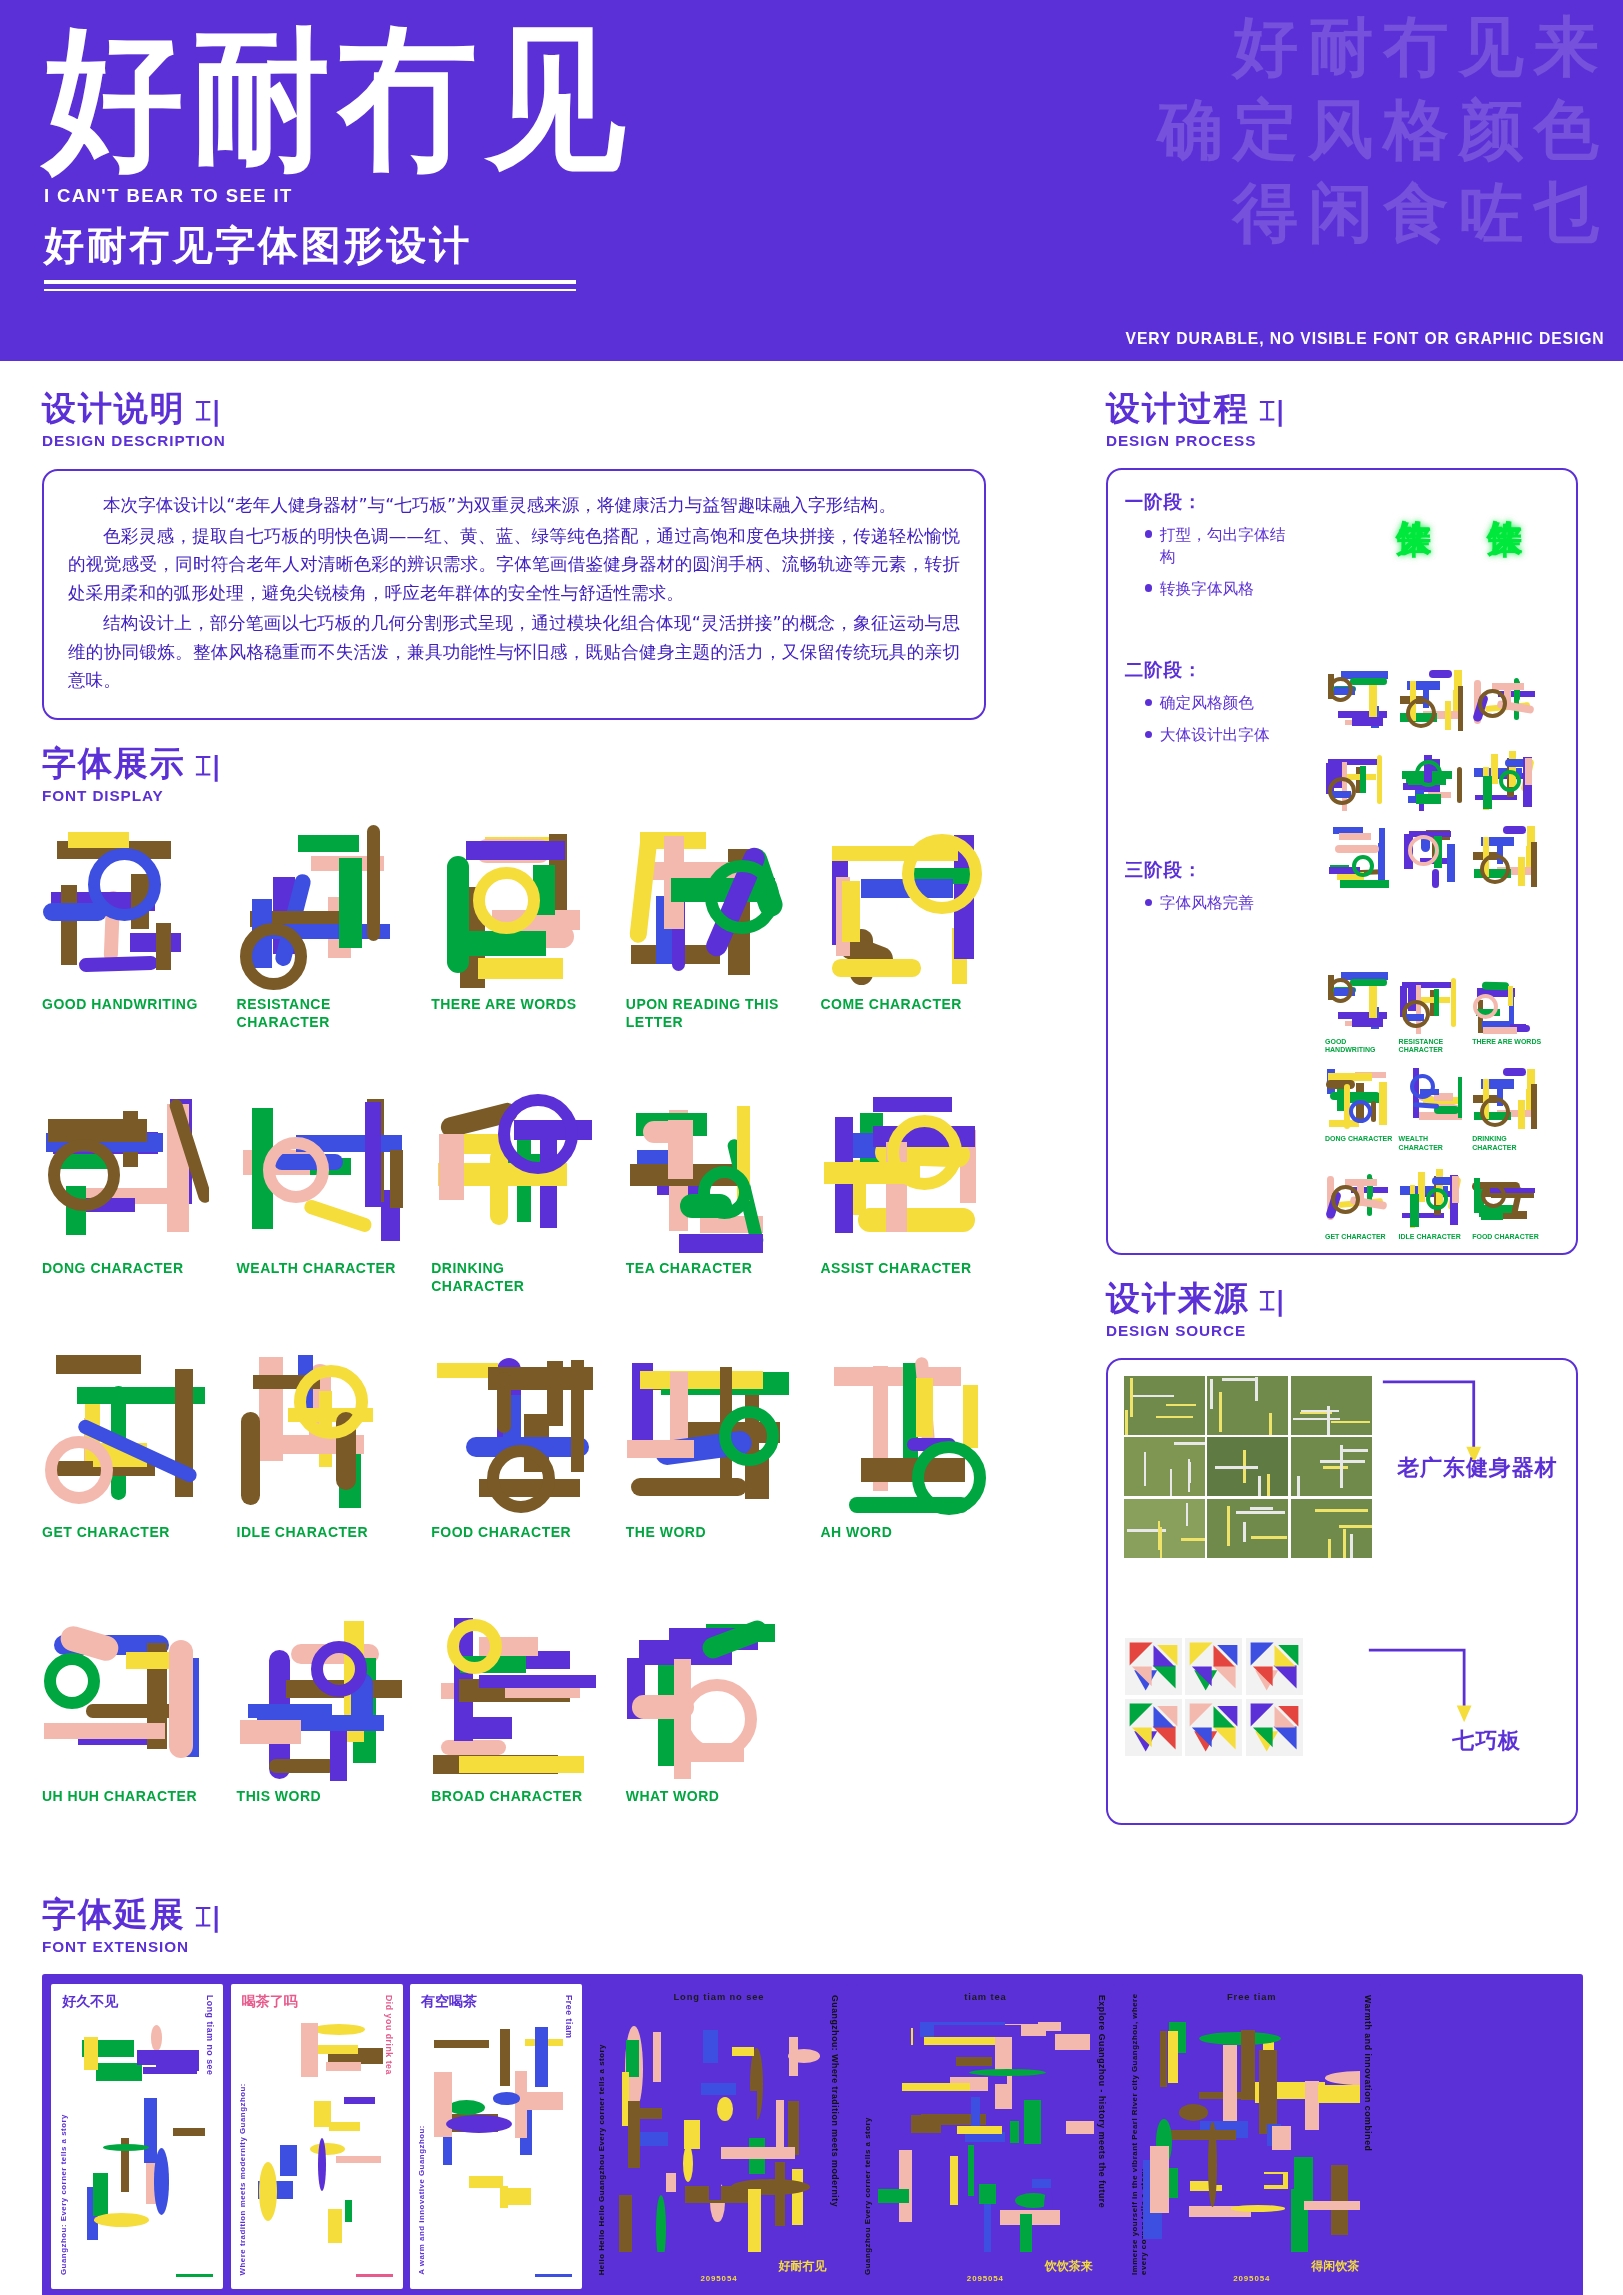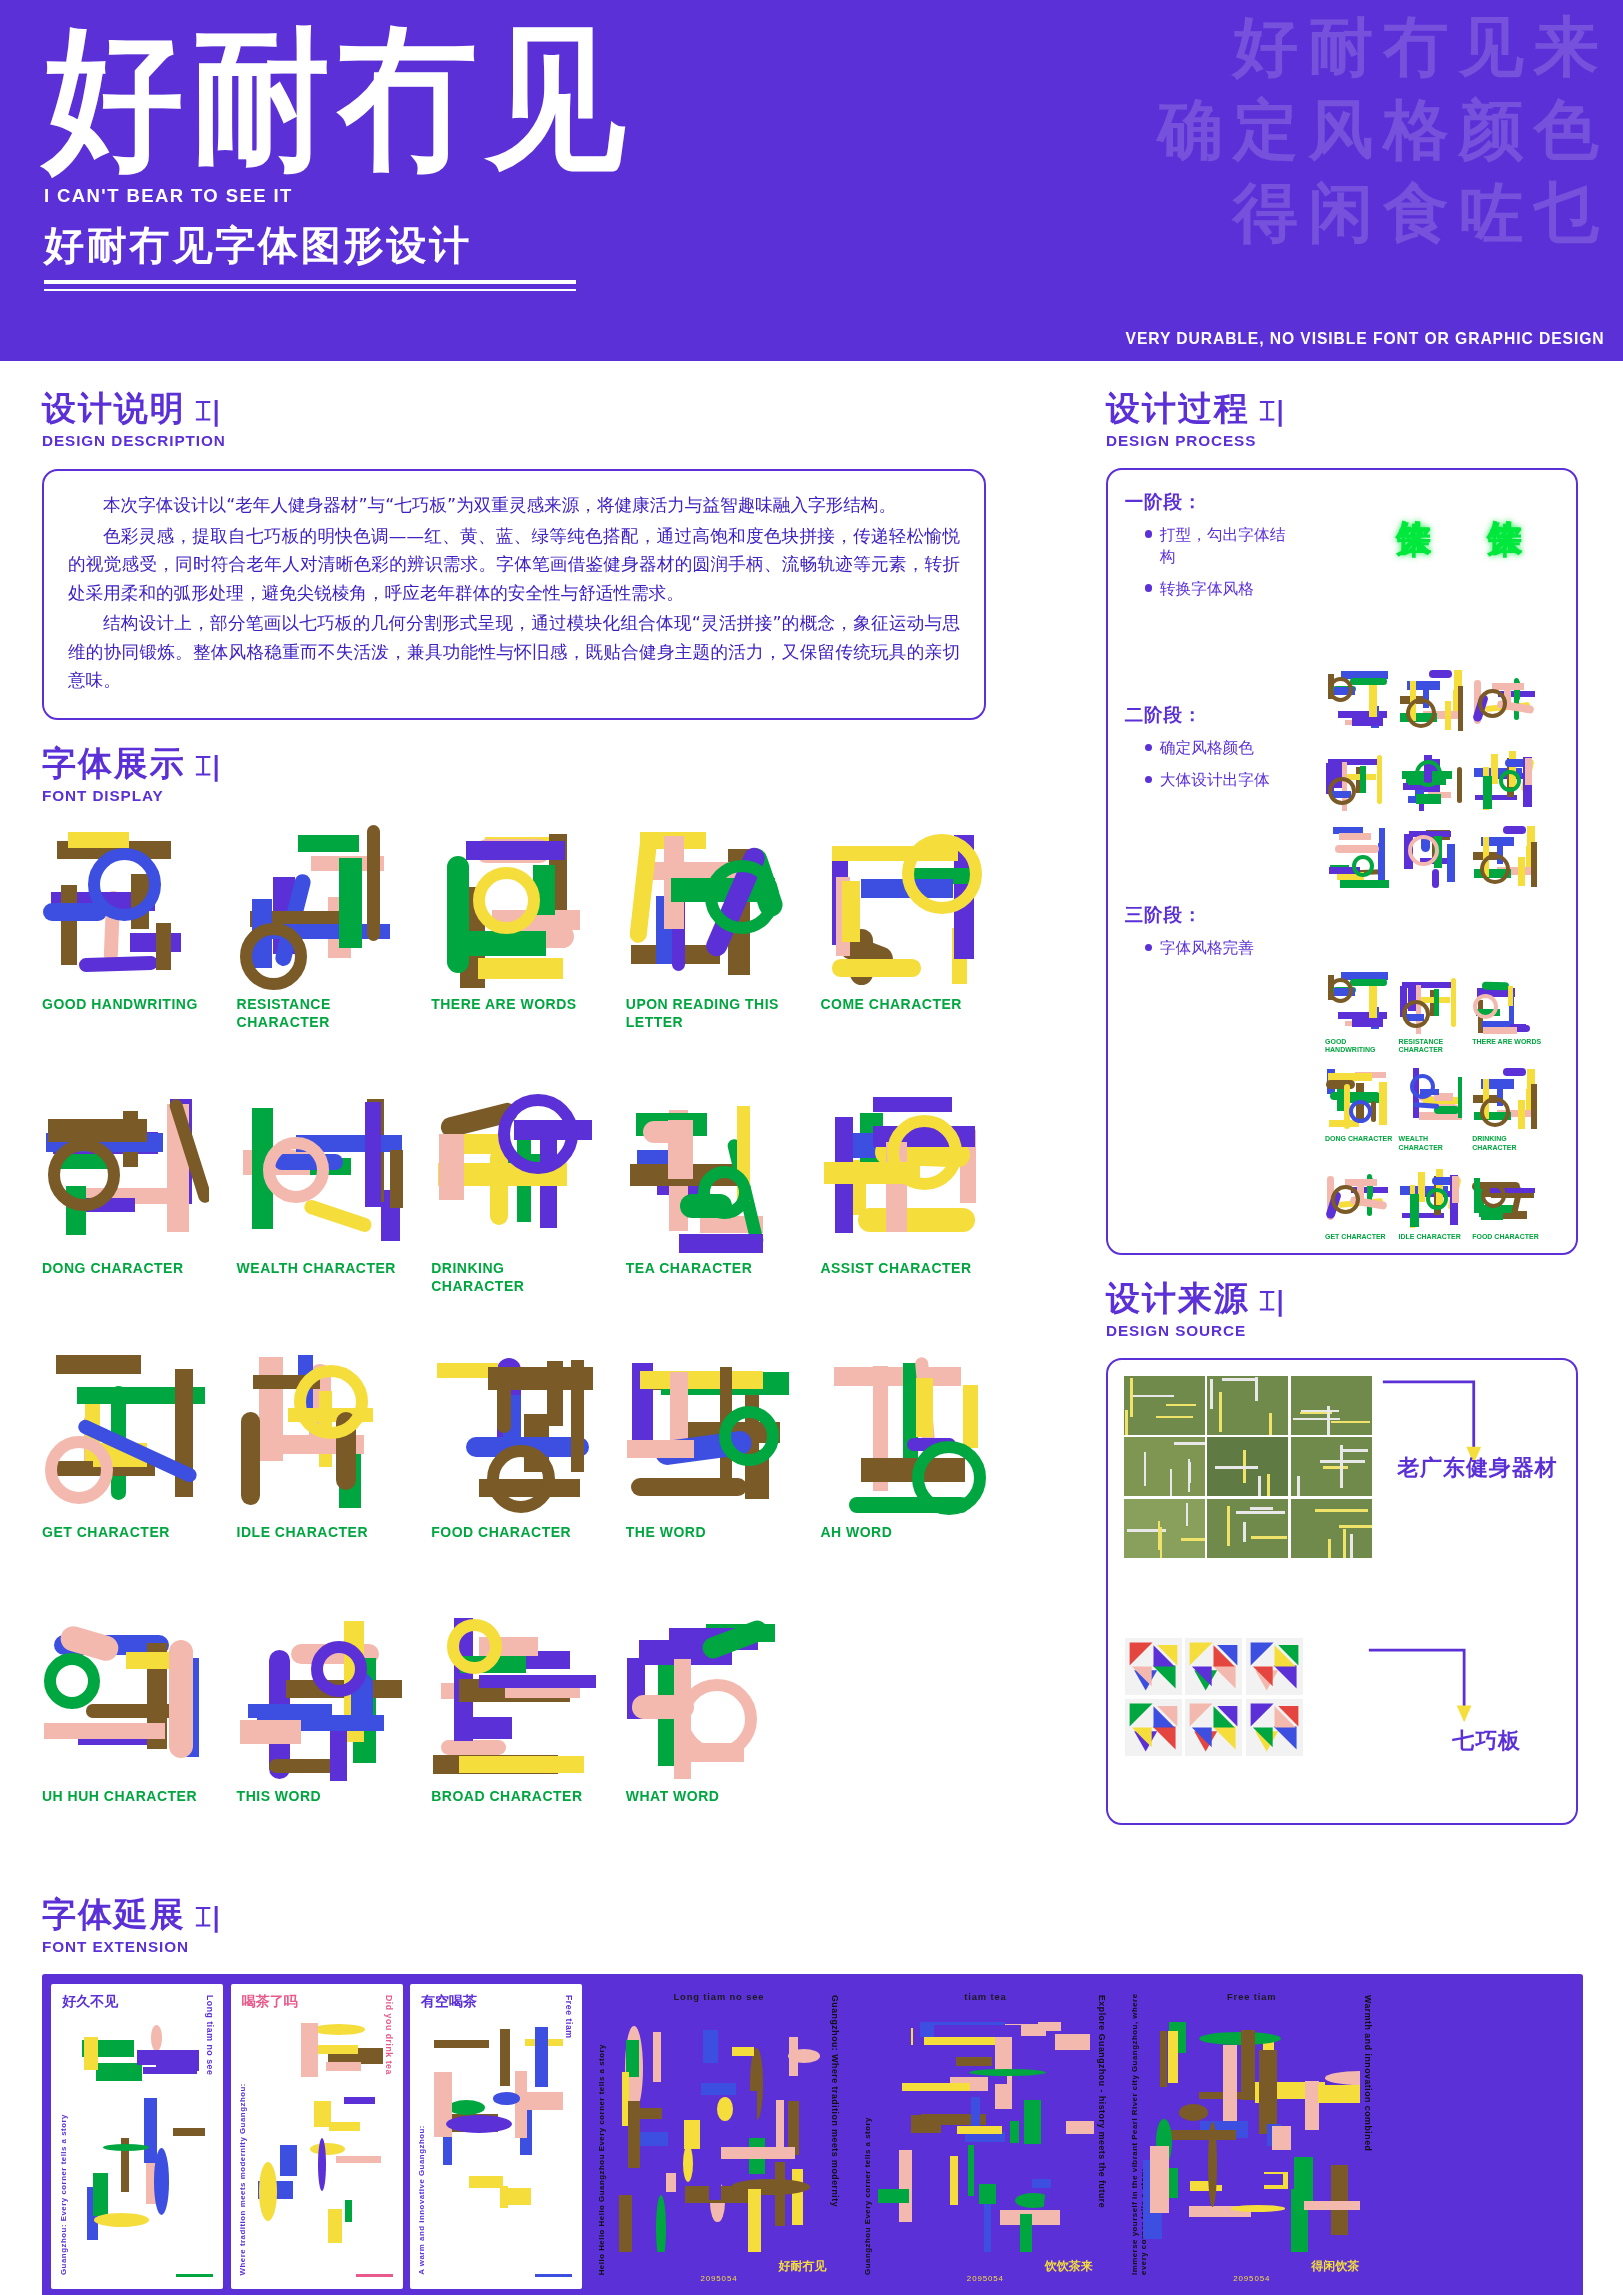--- a/index.html
+++ b/index.html
@@ -169,21 +169,21 @@
   .poster-bottom-rule.blue { background:#3c4fe0; }
   .poster-art { position:absolute; inset: 32px 18.5px 32px 18.5px; }
   .poster.purple-bg { background:#5b30d6; }
   .poster-top-en {
     position:absolute; left:50%; transform:translateX(-50%); top:7.4px;
     font-size:9.3px; font-weight:bold; color:#1b1b1b; white-space:nowrap;
     letter-spacing:0.9px;
   }
   .poster-vert-num {
     position:absolute; left: 50%; transform:translateX(-50%); bottom: 6.5px;
-    font-size: 7.9px; font-weight:normal; color:#5b30d6; letter-spacing:0.9px;
+    font-size: 7.9px; font-weight:bold; color:#5b30d6; letter-spacing:0.9px;
   }
 
   
   .right-col { position:absolute; left:1106px; top:391px; width:477px; }
   .process-box {
     margin-top: 18.5px;
     width: 472px; height: 787px;
     border: 2.3px solid #5b30d6; border-radius: 15.7px;
     position: relative; padding: 18.5px 16.7px;
   }
@@ -842,21 +842,21 @@
       <div class="bullet-dot"></div>
       <div class="bullet-text">打型，勾出字体结构</div>
     </div>
     <div class="bullet-row">
       <div class="bullet-dot"></div>
       <div class="bullet-text">转换字体风格</div>
     </div>
     <div class="neon" style="position:absolute; left:287px; top:22px; writing-mode:vertical-rl;">饮佳来</div>
     <div class="neon" style="position:absolute; left:378px; top:22px; writing-mode:vertical-rl;">饮佳来</div>
 
-    <div class="stage-label" style="margin-top:102px">二阶段：</div>
+    <div class="stage-label" style="margin-top:57px">二阶段：</div>
     <div class="bullet-row">
       <div class="bullet-dot"></div>
       <div class="bullet-text">确定风格颜色</div>
     </div>
     <div class="bullet-row">
       <div class="bullet-dot"></div>
       <div class="bullet-text">大体设计出字体</div>
     </div>
     <div class="mini-grid" id="stage2-grid">
         <div class="mini-row">

